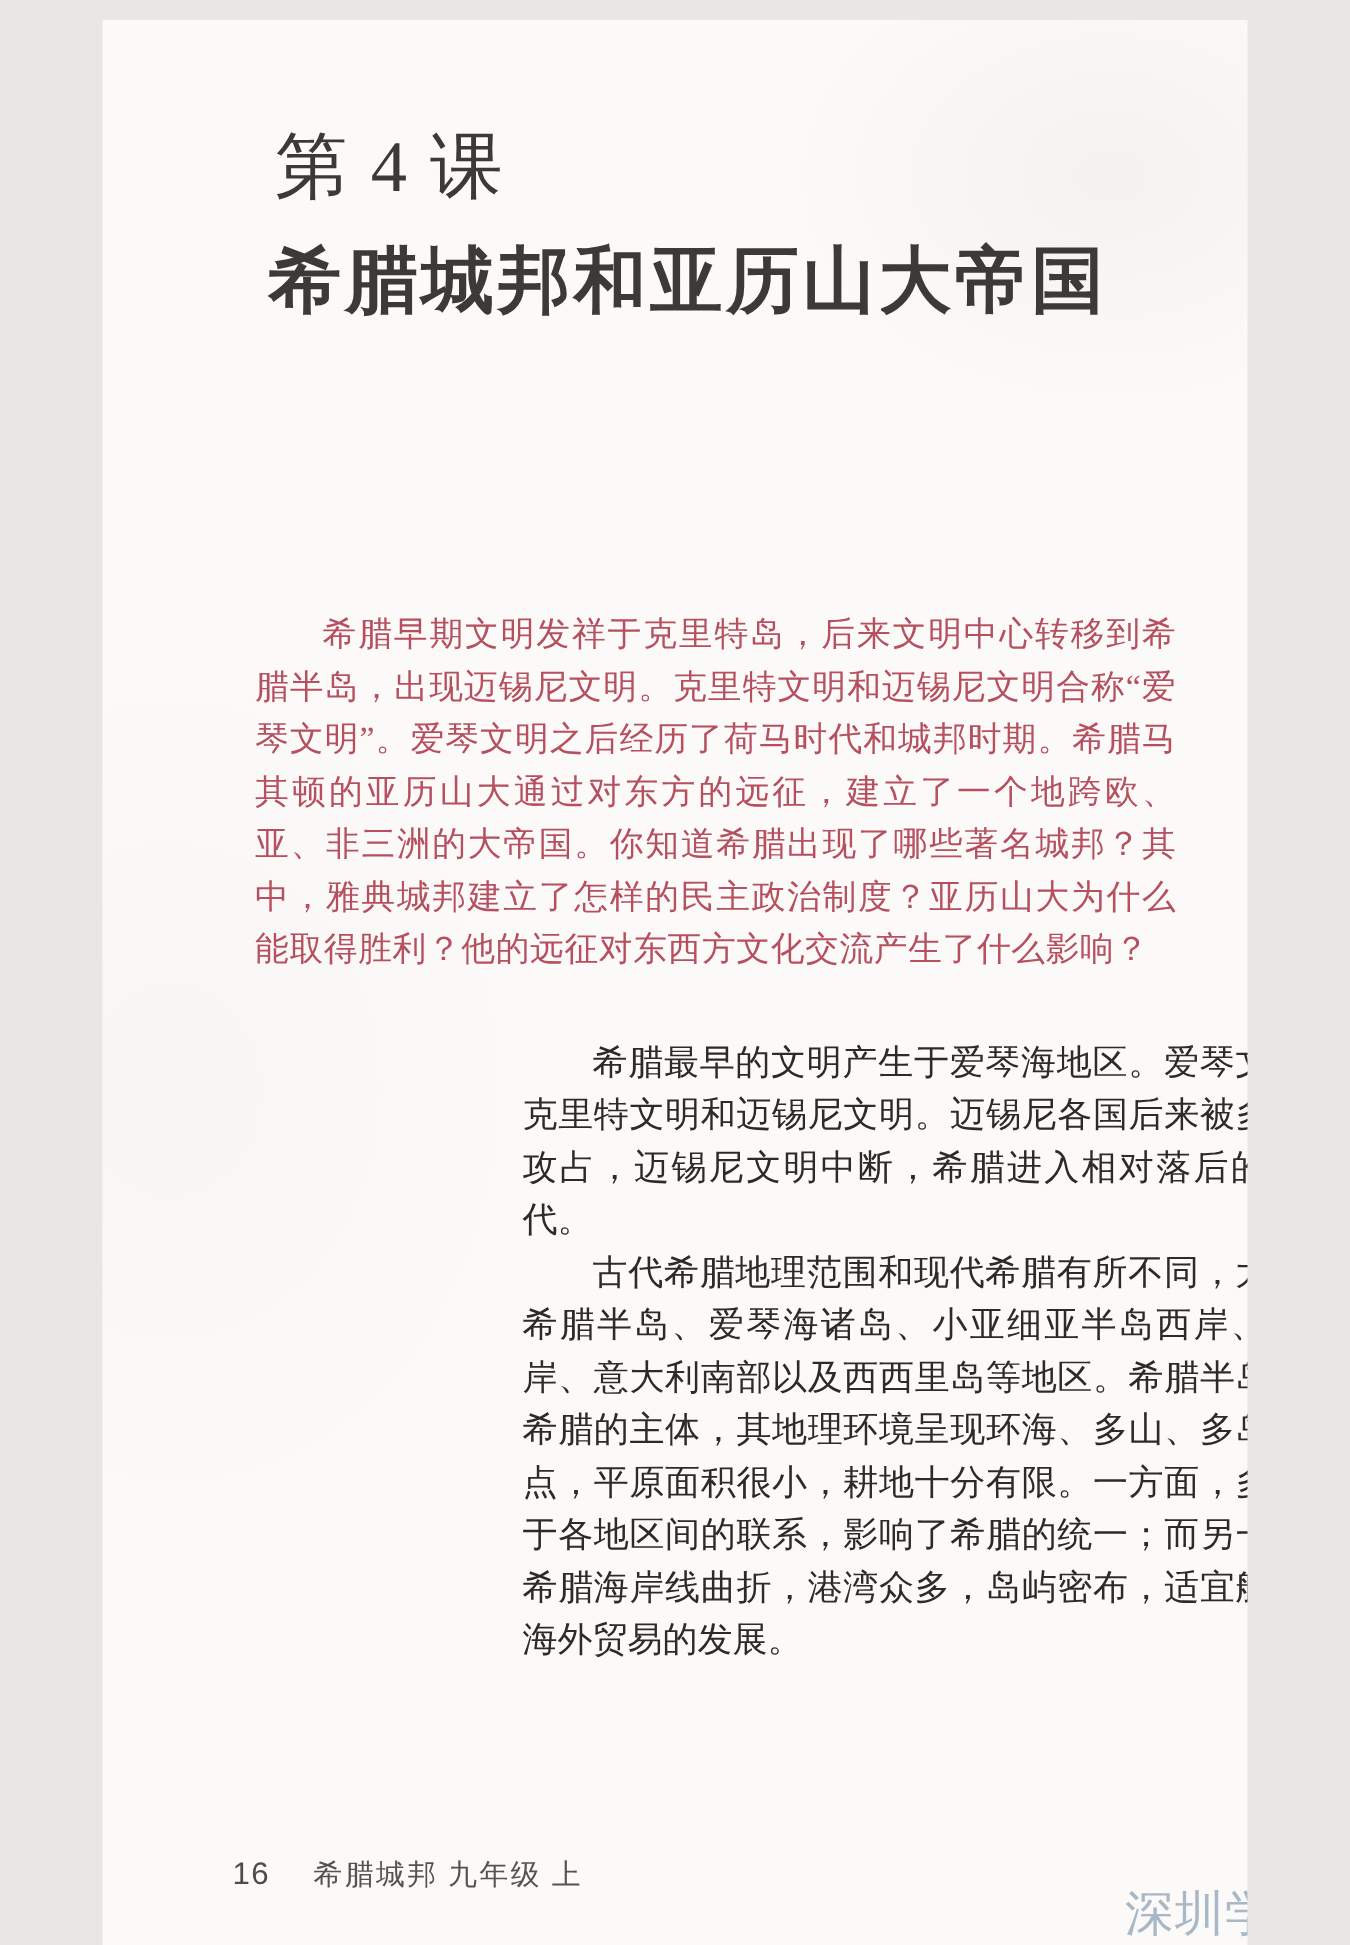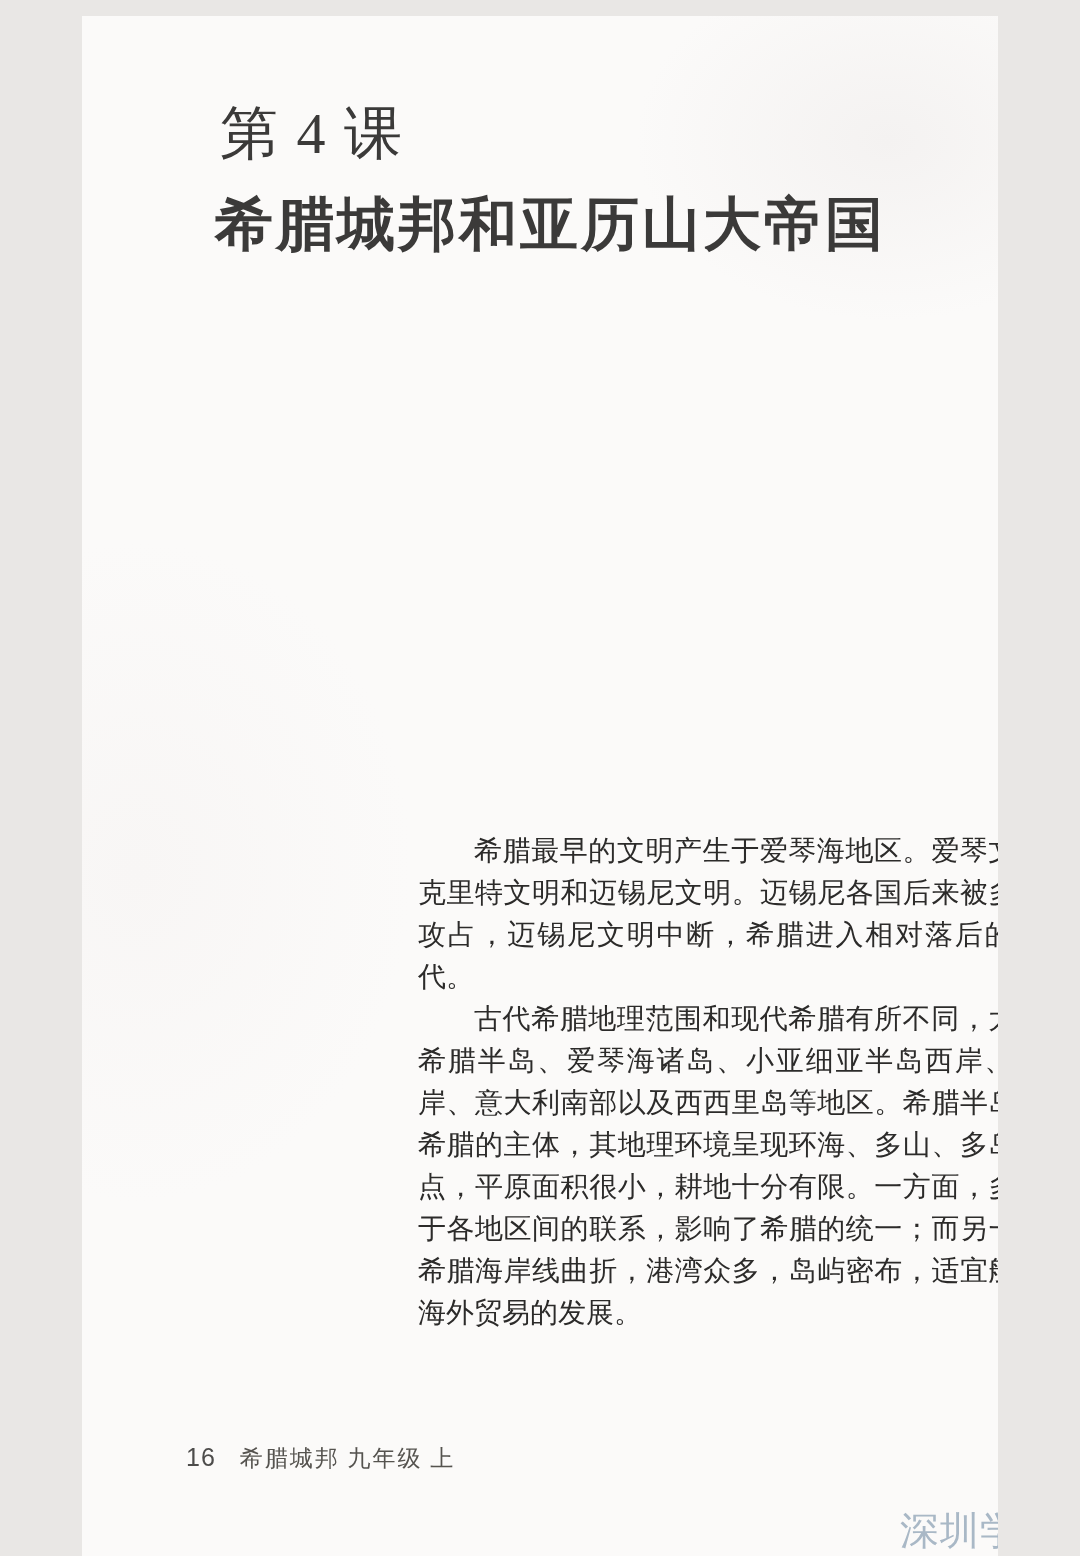--- a/index.html
+++ b/index.html
@@ -82,23 +82,24 @@
     line-height: 42px;
     text-align: justify;
     text-indent: 2em;
     color: #2c2b2a;
   }
 
   
   .footer {
     position: absolute;
     left: 104px;
-    top: 1427px;
+    top: 1468px;
     display: flex;
     align-items: baseline;
+    gap: 11px;
   }
   .page-number {
     font-family: "Liberation Sans", sans-serif;
     font-size: 25px;
     color: #4d4c4b;
     letter-spacing: 1px;
   }
   .book-title {
     margin-left: 24px;
     font-size: 23px;
@@ -150,20 +151,21 @@
 </style>
 </head>
 <body>
 
 <div class="page">
 
   <div class="lesson-number">第 4 课</div>
 
   <h1 class="lesson-title">希腊城邦和亚历山大帝国</h1>
 
+  <p class="intro-paragraph">希腊早期文明发祥于克里特岛，后来文明中心转移到希腊半岛，出现迈锡尼文明。克里特文明和迈锡尼文明合称“爱琴文明”。爱琴文明之后经历了荷马时代和城邦时期。希腊马其顿的亚历山大通过对东方的远征，建立了一个地跨欧、亚、非三洲的大帝国。你知道希腊出现了哪些著名城邦？其中，雅典城邦建立了怎样的民主政治制度？亚历山大为什么能取得胜利？他的远征对东西方文化交流产生了什么影响？</p>
 
   <div class="section">
     <p class="body-paragraph">希腊最早的文明产生于爱琴海地区。爱琴文明包括克里特文明和迈锡尼文明。迈锡尼各国后来被多利亚人攻占，迈锡尼文明中断，希腊进入相对落后的荷马时代。</p>
     <p class="body-paragraph">古代希腊地理范围和现代希腊有所不同，大致包括希腊半岛、爱琴海诸岛、小亚细亚半岛西岸、黑海沿岸、意大利南部以及西西里岛等地区。希腊半岛是古代希腊的主体，其地理环境呈现环海、多山、多岛屿的特点，平原面积很小，耕地十分有限。一方面，多山不便于各地区间的联系，影响了希腊的统一；而另一方面，希腊海岸线曲折，港湾众多，岛屿密布，适宜航海业和海外贸易的发展。</p>
   </div>
 
   <div class="footer">
     <span class="page-number">16</span>
     <span class="book-title">希腊城邦 九年级 上</span>
   </div>

